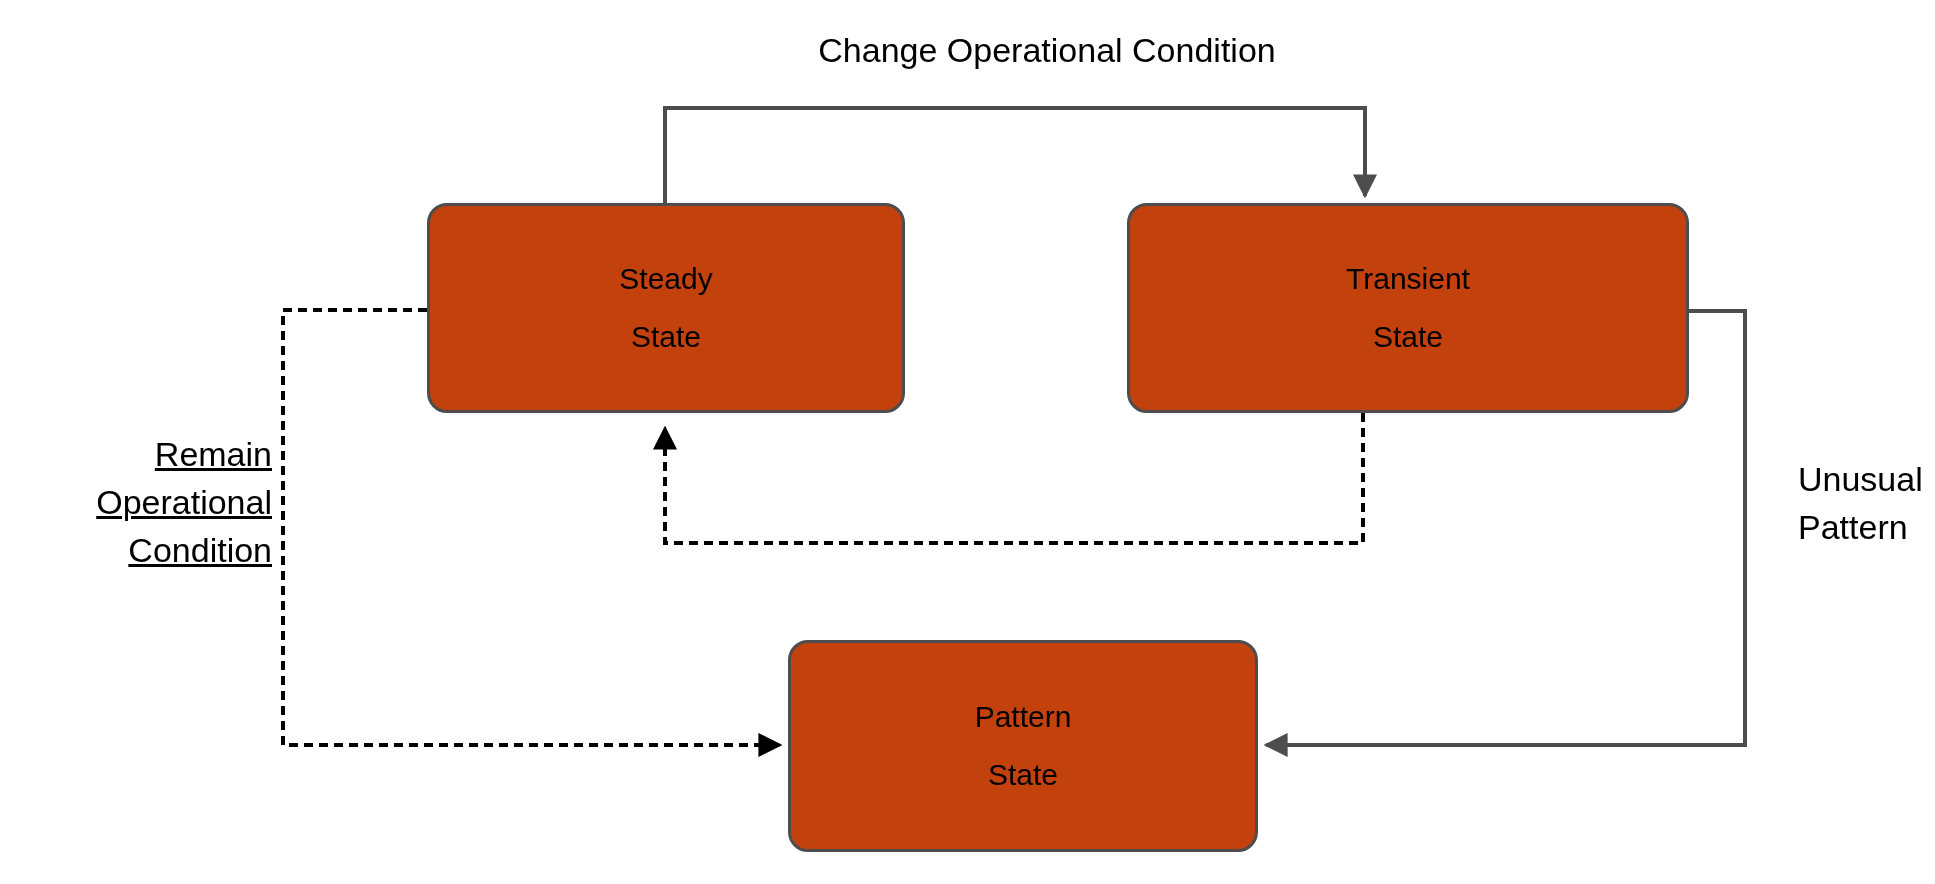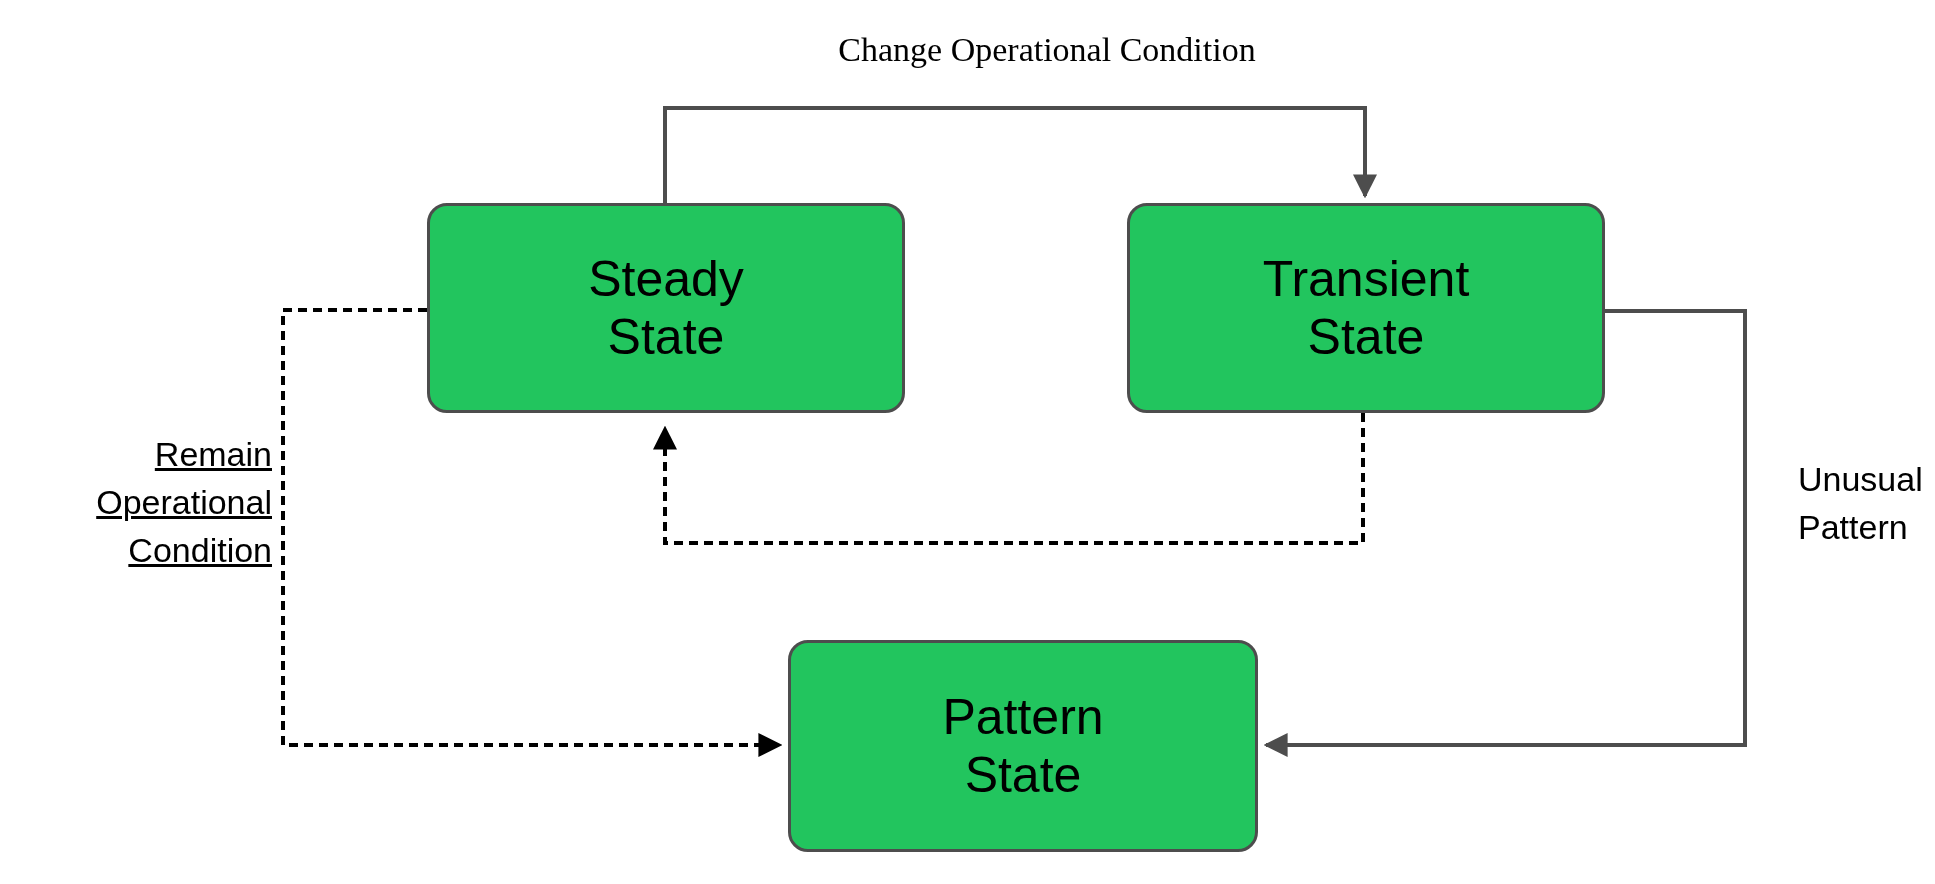--- a/index.html
+++ b/index.html
@@ -24,48 +24,47 @@
     left: 0;
     top: 0;
     width: 1935px;
     height: 884px;
   }
   .node {
     position: absolute;
     box-sizing: border-box;
     border: 3px solid #4d4d4d;
     border-radius: 20px;
-    background: #22c55e;
+    background: #c2410c;
     display: flex;
     flex-direction: column;
     align-items: center;
     justify-content: center;
-    font-size: 50px;
+    font-size: 30px;
     line-height: 58px;
     color: #000000;
     text-align: center;
     white-space: pre-line;
   }
   #node-steady  { left: 427px; top: 203px; width: 478px; height: 210px; }
-  #node-transient { left: 1127px; top: 203px; width: 478px; height: 210px; }
+  #node-transient { left: 1127px; top: 203px; width: 562px; height: 210px; }
   #node-anomaly { left: 788px; top: 640px; width: 470px; height: 212px; }
 
   .edge-label {
     position: absolute;
     font-size: 34px;
     line-height: 48px;
     color: #000000;
     white-space: pre-line;
   }
   #label-change-operational {
     left: 747px;
     top: 26px;
     width: 600px;
     text-align: center;
-    font-family: Liberation Serif, serif;
   }
   #label-after-period {
     left: 826px;
     top: 475px;
     width: 400px;
     text-align: center;
   }
   #label-remain-operational {
     left: 32px;
     top: 430px;

